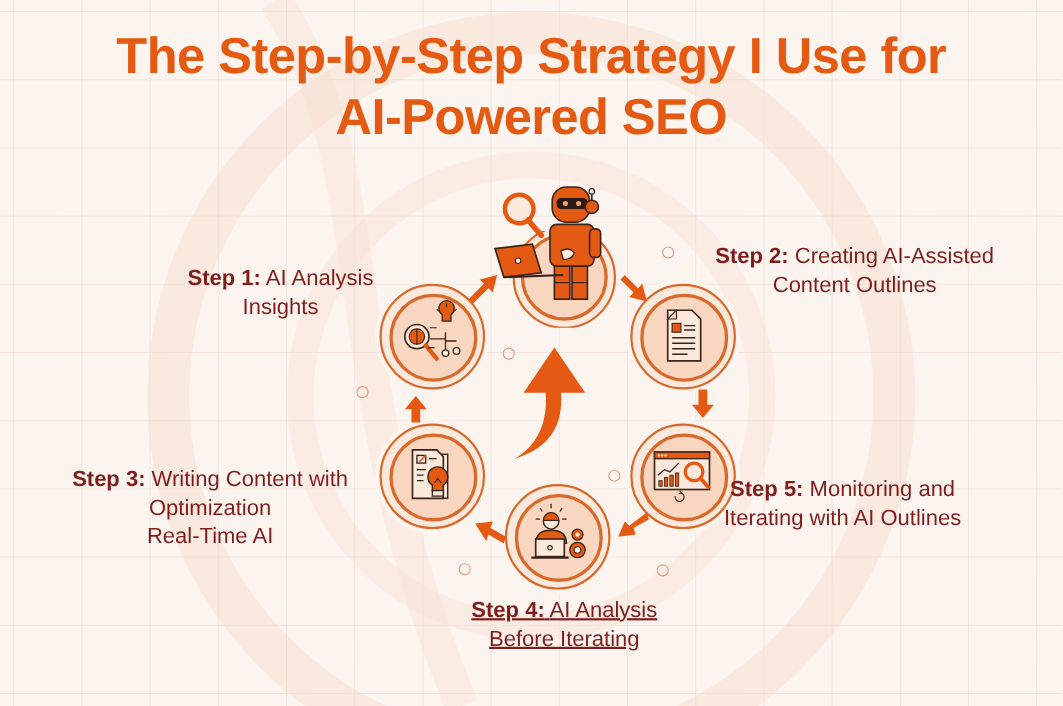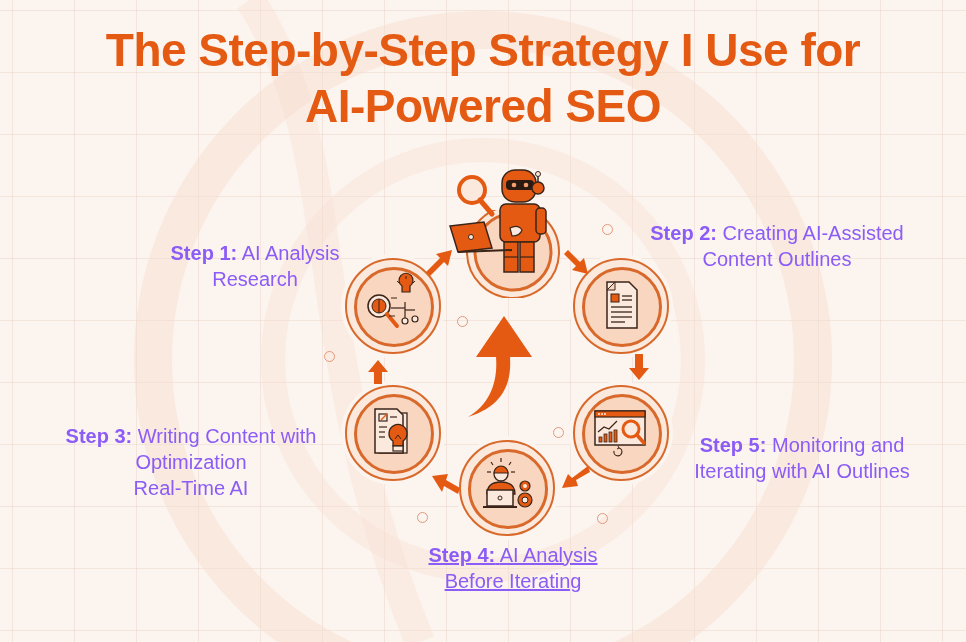--- a/index.html
+++ b/index.html
@@ -17,21 +17,21 @@
     background-position:12px 10px;
   }
   .bg-swirl { position:absolute; inset:0; pointer-events:none; }
   .title {
     position:absolute; left:0; top:22px; width:966px;
     text-align:center; color:#e55a12; font-weight:bold;
     font-size:46px; line-height:56px; letter-spacing:-0.5px;
   }
   .title span { display:block; }
   .step-text {
-    position:absolute; color:#8b5cf6; font-size:20px; line-height:26px; text-align:center;
+    position:absolute; color:#7f1d1d; font-size:20px; line-height:26px; text-align:center;
   }
   .step-text b { font-weight:bold; }
   .node {
     position:absolute; width:92px; height:92px; border-radius:50%;
     border:2px solid #d8692a; background:#fbe9dd;
     box-shadow:0 0 0 4px #fcf4ef;
   }
   .node .inner {
     position:absolute; left:7px; top:7px; width:74px; height:74px; border-radius:50%;
     border:3px solid #d8692a; background:#f8d6c0;
@@ -214,35 +214,35 @@
 <svg class="arrow" style="left:366px;top:358px;" width="24" height="28" viewBox="0 0 24 28">
   <polygon points="12,2 22,14 16,14 16,26 8,26 8,14 2,14" fill="#e55a12"></polygon>
 </svg>
 
 <svg style="position:absolute;left:460px;top:312px;" width="90" height="110" viewBox="0 0 90 110">
   <path d="M8 105 C 40 95, 52 75, 50 45 L 72 45 L 44 4 L 16 45 L 36 45 C 38 70, 30 92, 8 105 Z" fill="#e55a12"></path>
 </svg>
 
 <div class="step-text" style="left:140px;top:240px;width:230px;">
   <div><b>Step 1:</b> <span>AI Analysis</span></div>
-  <div>Research</div>
+  <div>Insights</div>
 </div>
 
 <div class="step-text" style="left:622px;top:220px;width:310px;">
   <div><b>Step 2:</b> <span>Creating AI-Assisted</span></div>
   <div>Content Outlines</div>
 </div>
 
 <div class="step-text" style="left:38px;top:423px;width:306px;">
   <div><b>Step 3:</b> <span>Writing Content with</span></div>
   <div>Optimization</div>
   <div>Real-Time AI</div>
 </div>
 
 <div class="step-text" style="left:395px;top:542px;width:236px;text-decoration:underline;">
   <div><b>Step 4:</b> <span>AI Analysis</span></div>
   <div>Before Iterating</div>
 </div>
 
-<div class="step-text" style="left:672px;top:432px;width:260px;">
+<div class="step-text" style="left:636px;top:432px;width:260px;">
   <div><b>Step 5:</b> <span>Monitoring and</span></div>
   <div>Iterating with AI Outlines</div>
 </div>
 
 </body></html>

